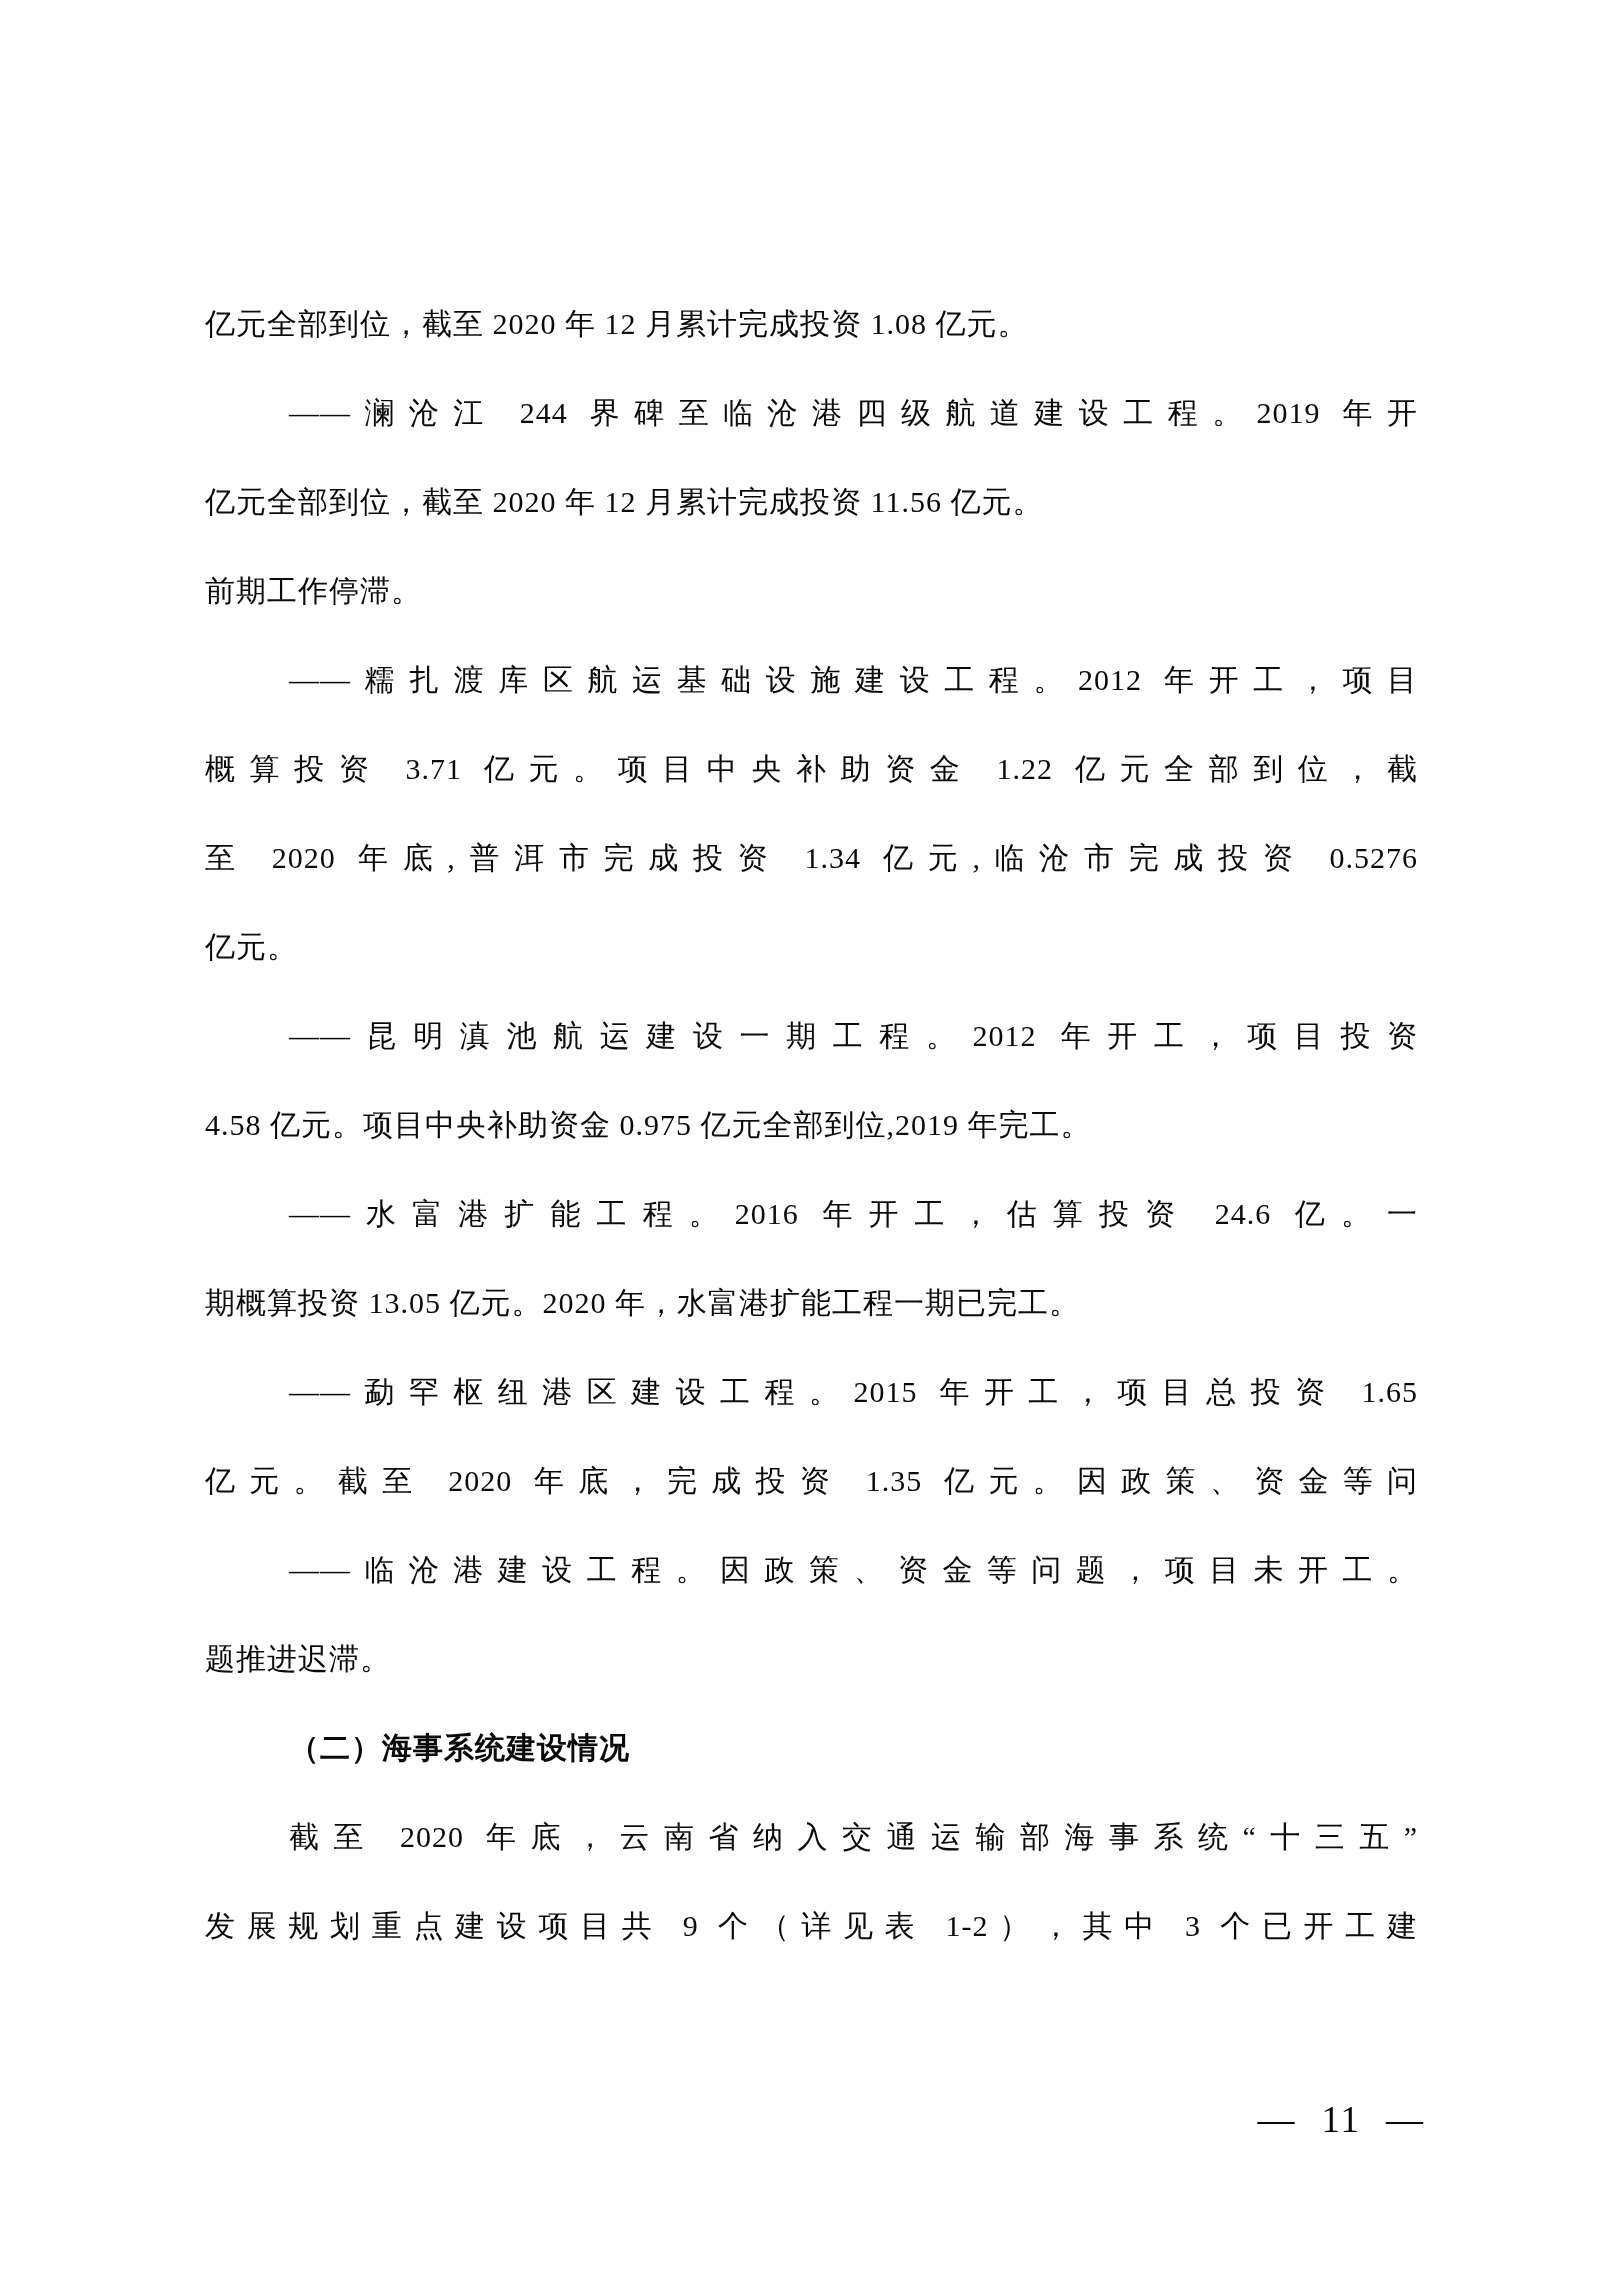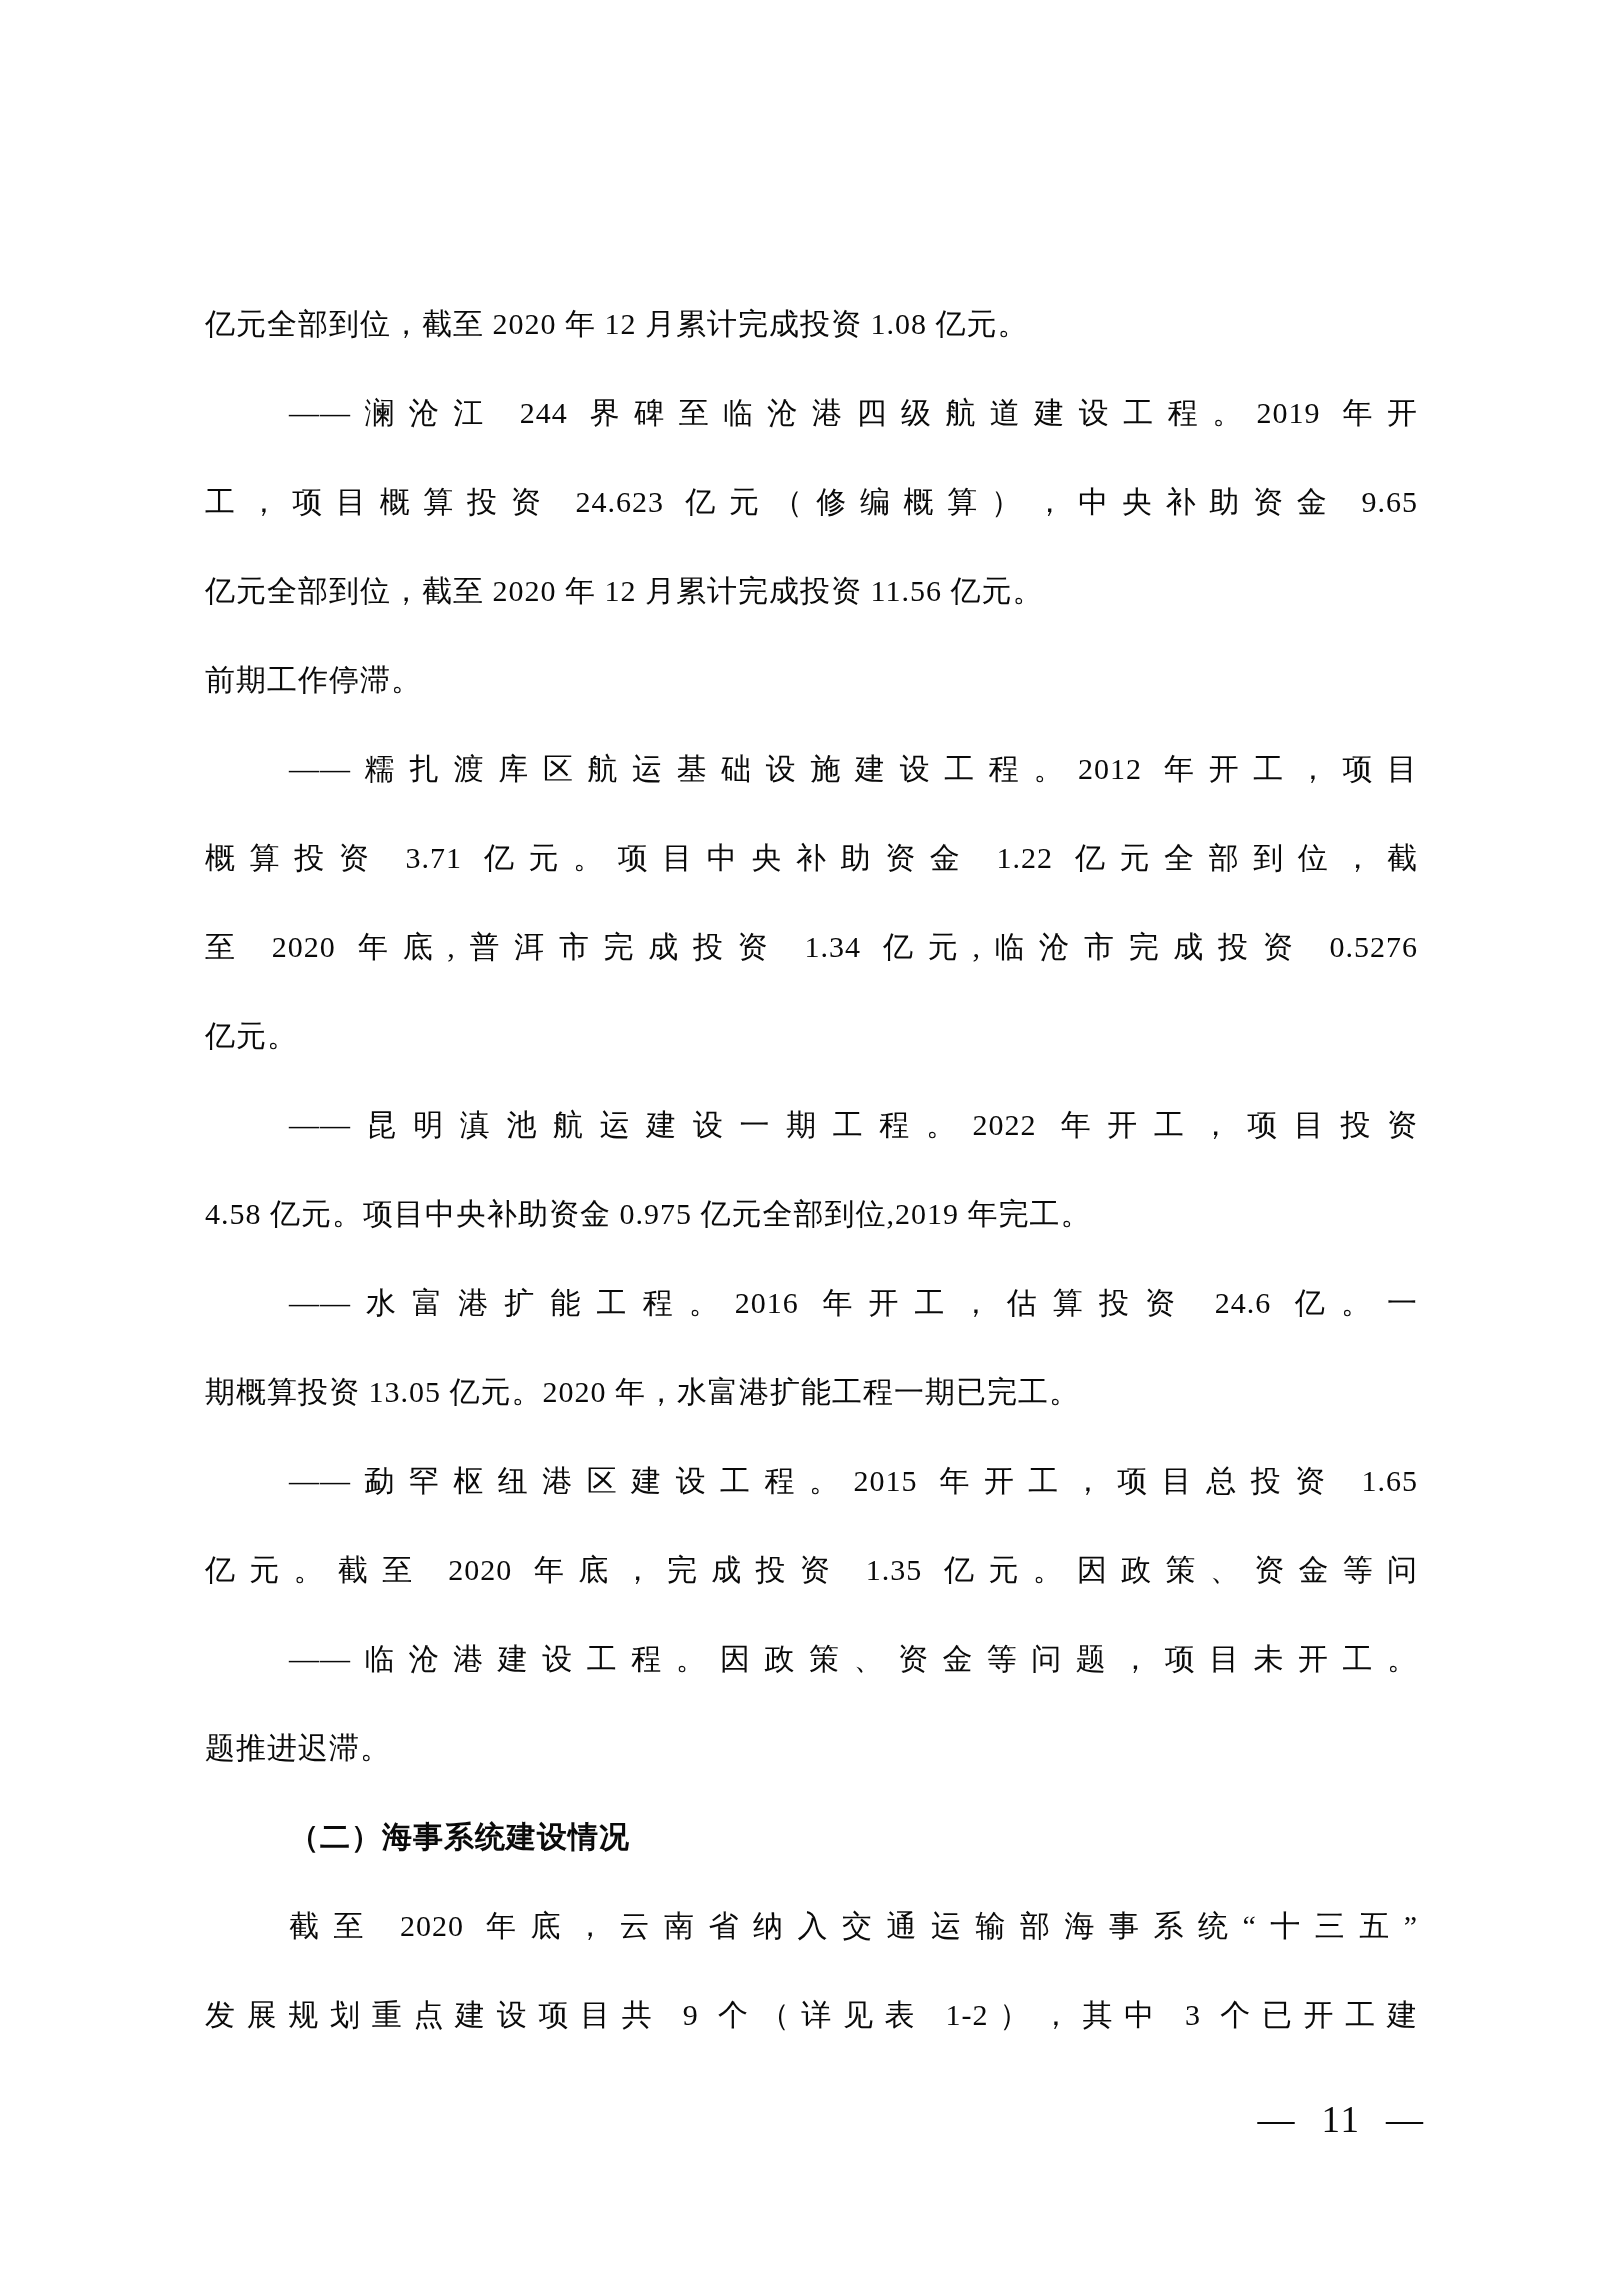--- a/index.html
+++ b/index.html
@@ -49,28 +49,27 @@
   }
 </style>
 </head>
 <body>
 
 <div class="page">
 
   <main class="body-text">
     <p class="line">亿元全部到位，截至 2020 年 12 月累计完成投资 1.08 亿元。</p>
     <p class="line indent fill">——澜沧江 244 界碑至临沧港四级航道建设工程。2019 年开</p>
-    <p class="line fill">工，项目概算投资 24.623 亿元（修编概算），中央补助资金 9.65</p>
     <p class="line">亿元全部到位，截至 2020 年 12 月累计完成投资 11.56 亿元。</p>
     <p class="line">前期工作停滞。</p>
     <p class="line indent fill">——糯扎渡库区航运基础设施建设工程。2012 年开工，项目</p>
     <p class="line fill">概算投资 3.71 亿元。项目中央补助资金 1.22 亿元全部到位，截</p>
     <p class="line fill">至 2020 年底,普洱市完成投资 1.34 亿元,临沧市完成投资 0.5276</p>
     <p class="line">亿元。</p>
-    <p class="line indent fill">——昆明滇池航运建设一期工程。2022 年开工，项目投资</p>
+    <p class="line indent fill">——昆明滇池航运建设一期工程。2012 年开工，项目投资</p>
     <p class="line">4.58 亿元。项目中央补助资金 0.975 亿元全部到位,2019 年完工。</p>
     <p class="line indent fill">——水富港扩能工程。2016 年开工，估算投资 24.6 亿。一</p>
     <p class="line">期概算投资 13.05 亿元。2020 年，水富港扩能工程一期已完工。</p>
     <p class="line indent fill">——勐罕枢纽港区建设工程。2015 年开工，项目总投资 1.65</p>
     <p class="line fill">亿元。截至 2020 年底，完成投资 1.35 亿元。因政策、资金等问</p>
     <p class="line indent fill">——临沧港建设工程。因政策、资金等问题，项目未开工。</p>
     <p class="line">题推进迟滞。</p>
     <p class="line indent heading">（二）海事系统建设情况</p>
     <p class="line indent fill">截至 2020 年底，云南省纳入交通运输部海事系统“十三五”</p>
     <p class="line fill">发展规划重点建设项目共 9 个（详见表 1-2），其中 3 个已开工建</p>

